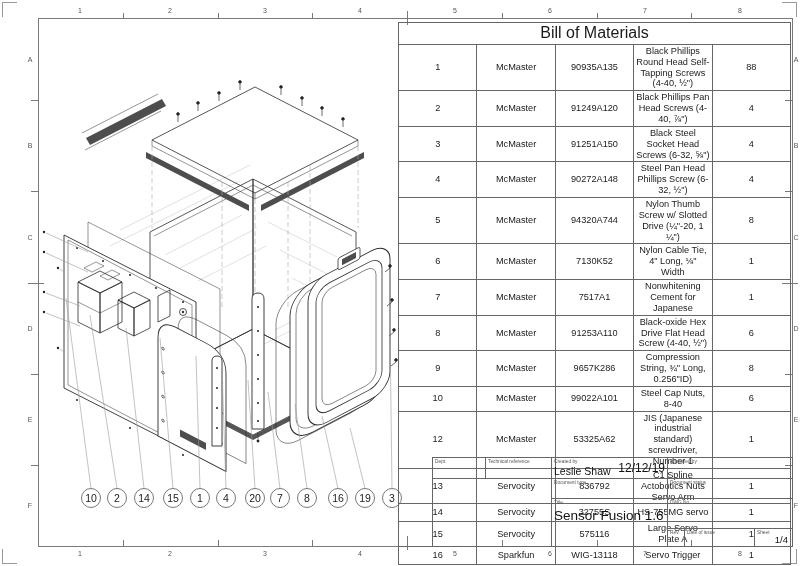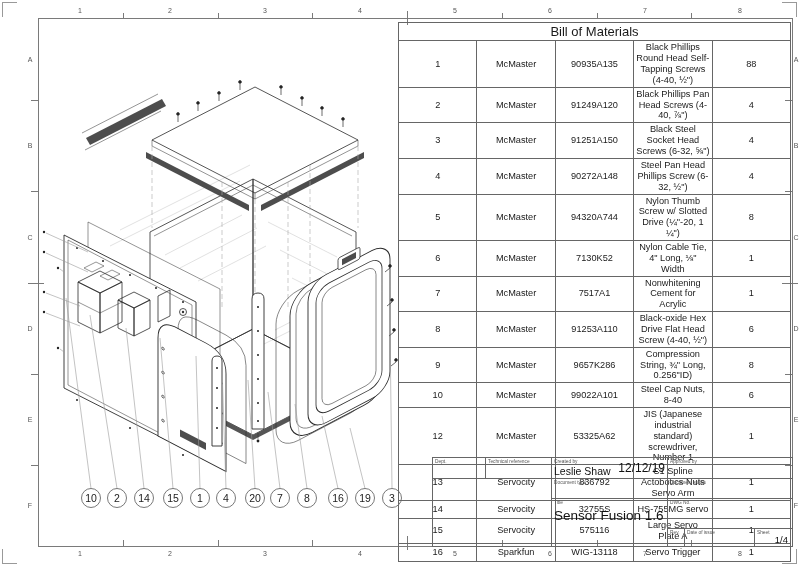--- a/index.html
+++ b/index.html
@@ -19,21 +19,21 @@
 
   
   #bom{left:398px;top:22px;width:393px;border-collapse:collapse;table-layout:fixed;
        font-size:9.2px;line-height:1.18;}
   #bom td,#bom th{border:1px solid #666;padding:1px 2px;text-align:center;
        font-weight:normal;vertical-align:middle;overflow:hidden;}
   #bom .c-no{width:15px;}
   #bom .c-vendor{width:50px;word-break:break-all;}
   #bom .c-part{width:54px;word-break:break-all;}
   #bom .c-qty{width:20px;}
-  #bom th{font-size:13px;height:13px;}
+  #bom th{font-size:16px;height:13px;}
   #bom td{height:15px;}
 
   
   #tblock{left:432px;top:457px;width:359px;height:88px;border:1px solid #666;font-size:4.8px;color:#555;}
   .tb-cell{position:absolute;border-left:1px solid #666;border-top:1px solid #666;box-sizing:border-box;padding:1px 2px;}
   .tb-label{display:block;font-size:4.8px;color:#555;}
   .tb-val{color:#111;}
 
   svg{overflow:visible;}
   .ln{stroke:#2b2b2b;stroke-width:.8;fill:none;}
@@ -354,21 +354,21 @@
         <td class="c-no">6</td>
         <td class="c-vendor">McMaster</td>
         <td class="c-part">7130K52</td>
         <td class="c-desc">Nylon Cable Tie, 4" Long, ⅛" Width</td>
         <td class="c-qty">1</td>
       </tr>
       <tr>
         <td class="c-no">7</td>
         <td class="c-vendor">McMaster</td>
         <td class="c-part">7517A1</td>
-        <td class="c-desc">Nonwhitening Cement for Acrylic</td>
+        <td class="c-desc">Nonwhitening Cement for Japanese</td>
         <td class="c-qty">1</td>
       </tr>
       <tr>
         <td class="c-no">8</td>
         <td class="c-vendor">McMaster</td>
         <td class="c-part">91253A110</td>
         <td class="c-desc">Black-oxide Hex Drive Flat Head Screw (4-40, ½")</td>
         <td class="c-qty">6</td>
       </tr>
       <tr>

